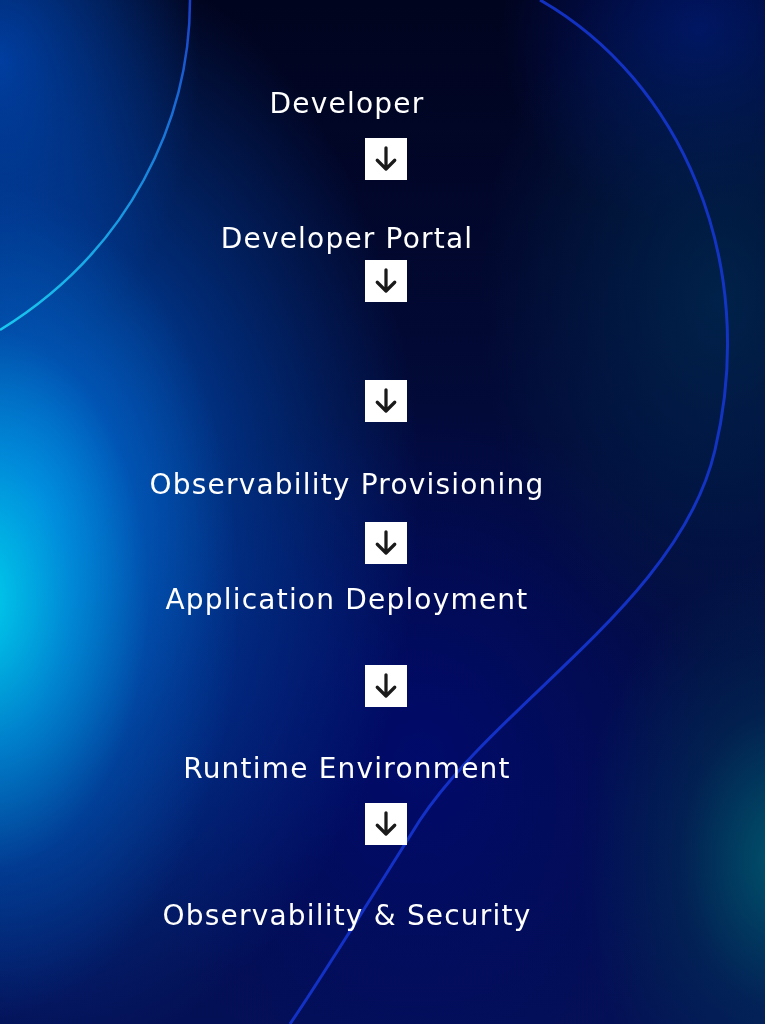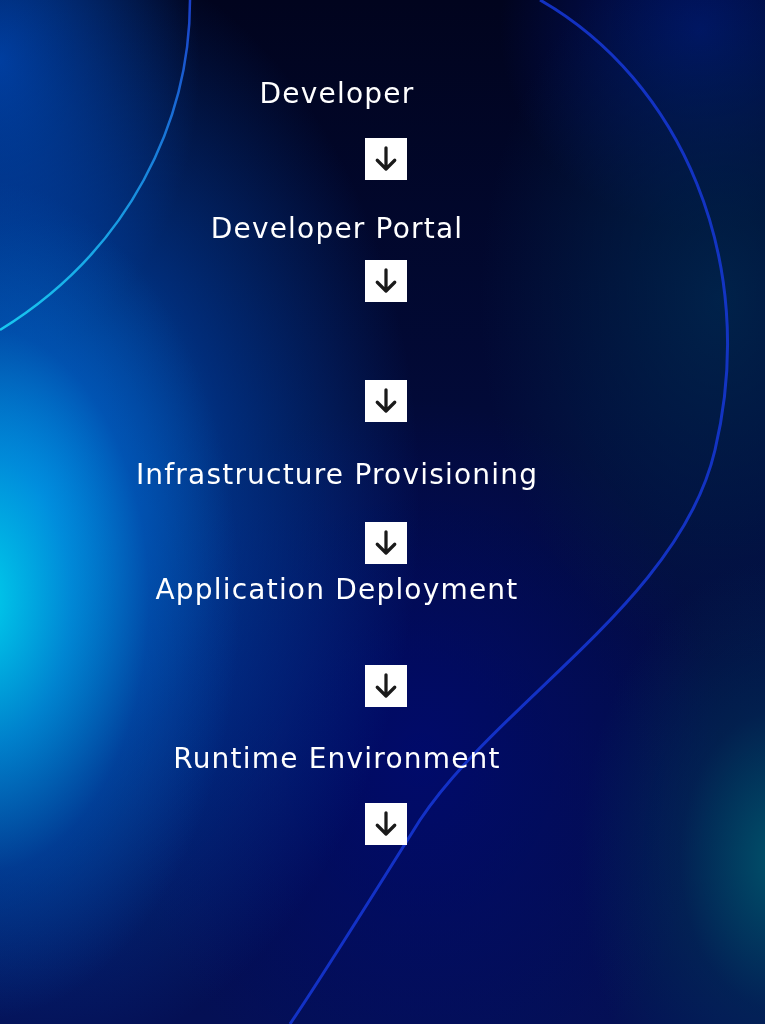--- a/index.html
+++ b/index.html
@@ -20,21 +20,21 @@
       radial-gradient(ellipse 200px 200px at 700px 30px, rgba(0,20,110,0.9) 0%, rgba(0,20,100,0) 100%),
       linear-gradient(180deg, #01041e 0%, #020a38 40%, #041055 100%);
   }
   svg.curves { position: absolute; inset: 0; }
   .flow {
     position: absolute; left: 0; top: 0; width: 765px; height: 1024px;
   }
   .step {
     position: absolute; left: 0; width: 674px; text-align: center;
     color: #ffffff; font-size: 28px; letter-spacing: 1.2px; line-height: 34px;
-    margin: 0;
+    margin: 10px;
   }
   .arrow {
     position: absolute; left: 365px; width: 42px; height: 42px; background: #ffffff;
     display: flex; align-items: center; justify-content: center;
   }
   .arrow svg { width: 30px; height: 30px; }
 </style>
 </head>
 <body>
 
@@ -65,34 +65,35 @@
         <path d="M12 3v17M5 13l7 7 7-7" fill="none" stroke="#1a1a1a" stroke-width="2.6" stroke-linecap="round" stroke-linejoin="round"></path>
       </svg>
   </div>
 
   <div class="arrow" style="top:380px">
     <svg viewBox="0 0 24 24">
         <path d="M12 3v17M5 13l7 7 7-7" fill="none" stroke="#1a1a1a" stroke-width="2.6" stroke-linecap="round" stroke-linejoin="round"></path>
       </svg>
   </div>
 
-  <p class="step" style="top:458px">Infrastructure Provisioning</p>
+  <p class="step" style="top:458px">Observability Provisioning</p>
   <div class="arrow" style="top:522px">
     <svg viewBox="0 0 24 24">
         <path d="M12 3v17M5 13l7 7 7-7" fill="none" stroke="#1a1a1a" stroke-width="2.6" stroke-linecap="round" stroke-linejoin="round"></path>
       </svg>
   </div>
 
   <p class="step" style="top:573px">Application Deployment</p>
   <div class="arrow" style="top:665px">
     <svg viewBox="0 0 24 24">
         <path d="M12 3v17M5 13l7 7 7-7" fill="none" stroke="#1a1a1a" stroke-width="2.6" stroke-linecap="round" stroke-linejoin="round"></path>
       </svg>
   </div>
 
   <p class="step" style="top:742px">Runtime Environment</p>
   <div class="arrow" style="top:803px">
     <svg viewBox="0 0 24 24">
         <path d="M12 3v17M5 13l7 7 7-7" fill="none" stroke="#1a1a1a" stroke-width="2.6" stroke-linecap="round" stroke-linejoin="round"></path>
       </svg>
   </div>
 
+  <p class="step" style="top:889px">Observability &amp; Security</p>
 </div>
 
 </body></html>

